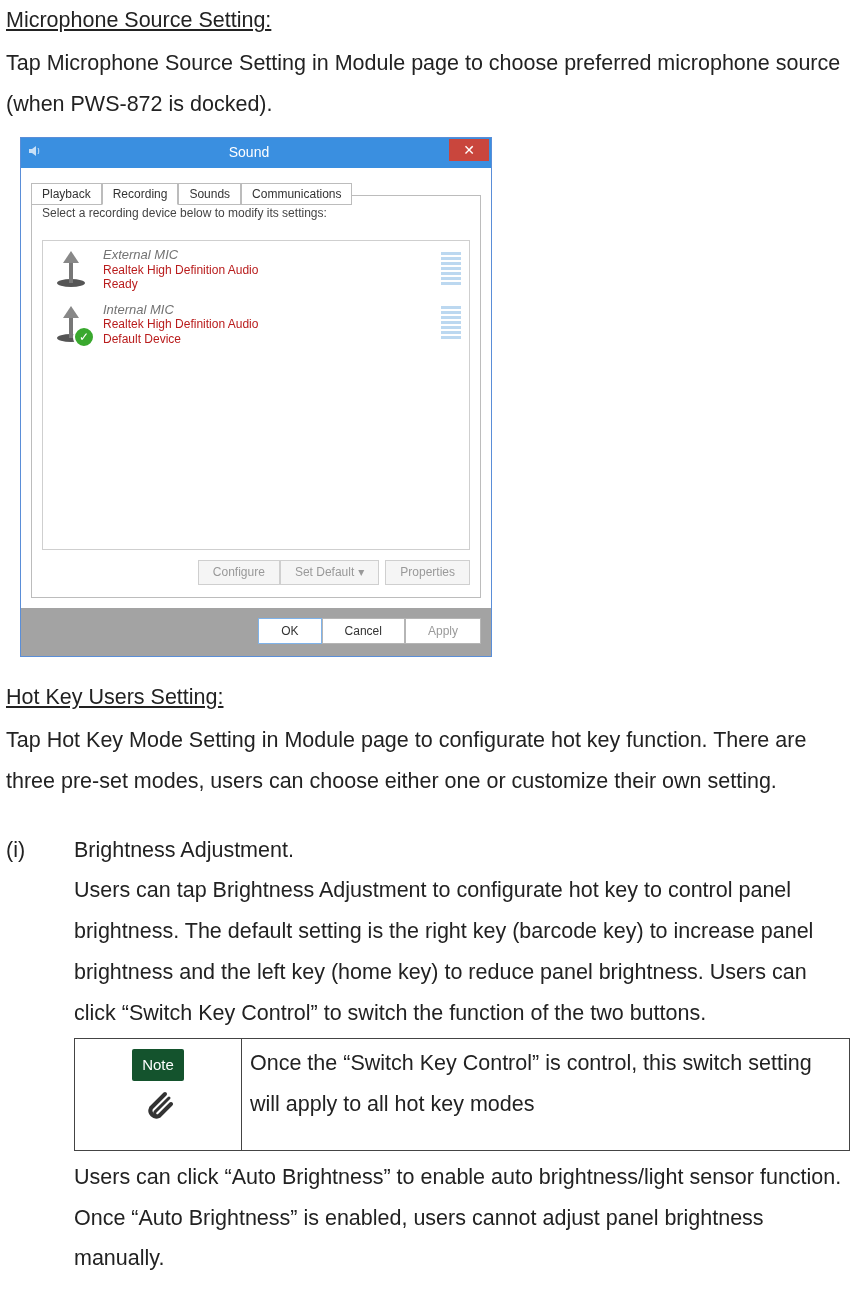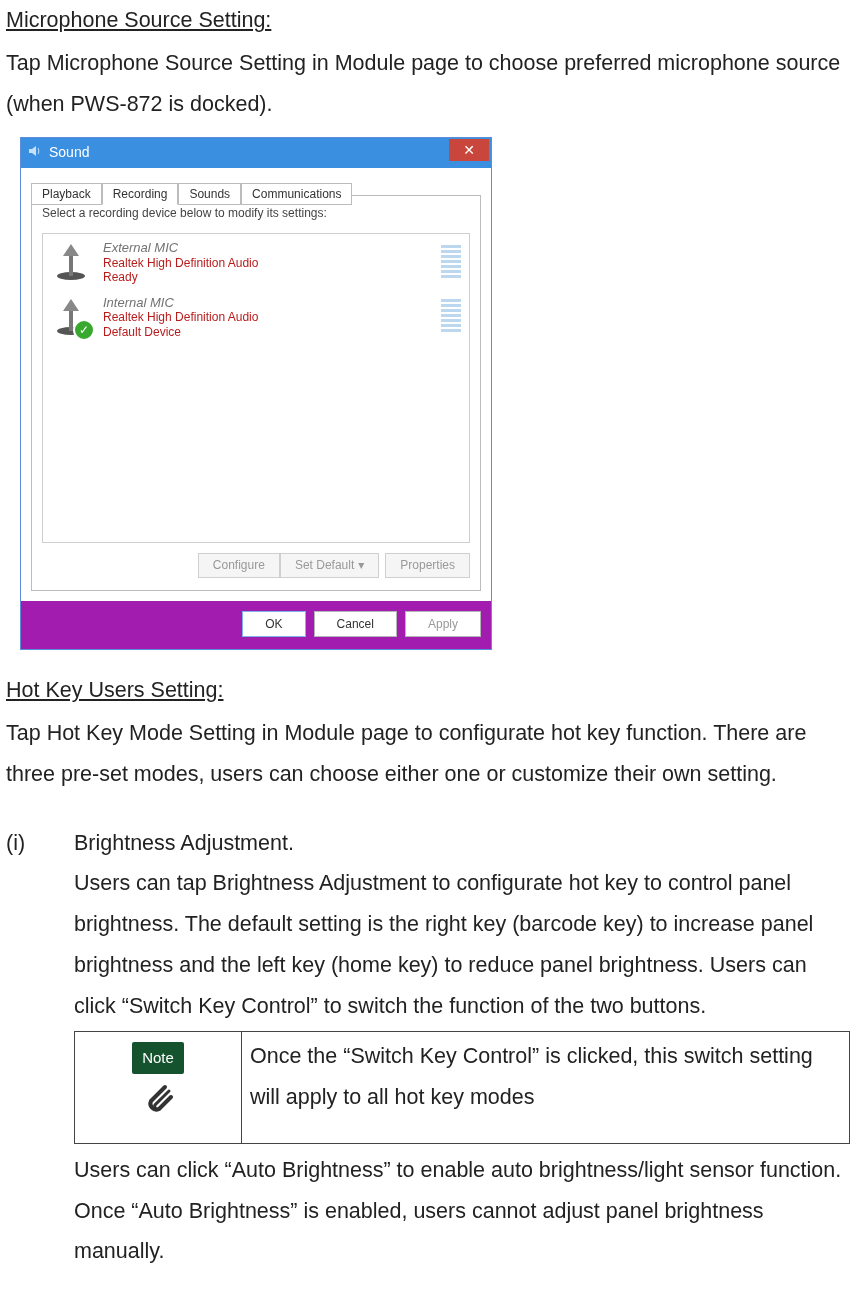--- a/index.html
+++ b/index.html
@@ -73,20 +73,21 @@
   .dlg-title {
     background: #3a8fe0;
     color: #fff;
     height: 30px;
     display: flex;
     align-items: center;
     position: relative;
   }
   .dlg-title-text {
     flex: 1;
+    text-align: center;
     font-size: 14px;
   }
   .dlg-title-icon {
     width: 28px; text-align:center; opacity:.9;
   }
   .dlg-close {
     width: 40px;
     height: 22px;
     background: #c9463d;
     color: #fff;
@@ -115,21 +116,21 @@
   }
   .tab.active {
     border-bottom: 1px solid #fff;
     z-index: 2;
   }
   .tab-panel {
     border: 1px solid #bcbcbc;
     padding: 10px 10px 12px 10px;
     background: #fff;
   }
-  .hint { color: #444; margin-bottom: 13px; }
+  .hint { color: #444; margin-bottom: 20px; }
   .dev-list {
     border: 1px solid #cfcfcf;
     height: 300px;
     padding: 4px 2px;
     background: #fff;
   }
   .dev-item {
     display: flex;
     align-items: flex-start;
     padding: 2px 6px 8px 4px;
@@ -167,23 +168,22 @@
     border: 1px solid #cfcfcf;
     background: #f5f5f5;
     color: #999;
     padding: 4px 14px;
     font-size: 12px;
   }
   .wbtn .dd { margin-left: 4px; color:#999; }
   .dlg-footer {
     display:flex;
     justify-content:flex-end;
-    gap: 8px;
     padding: 10px 10px 12px 10px;
-    background: #a21caf;
+    background: #a3a3a3;
   }
   .fbtn {
     border: 1px solid #b5b5b5;
     background: #fff;
     padding: 5px 22px;
     font-size: 12px;
     color: #333;
   }
   .fbtn.disabled { color:#9a9a9a; }
   .fbtn.primary { border-color:#7fb3ea; }
@@ -293,21 +293,21 @@
       <table class="note-table">
         <tbody>
             <tr>
           <td class="note-cell-icon">
             <div class="note-badge">Note</div>
             <svg class="clip-svg" width="46" height="46" viewBox="0 0 46 46">
               <path d="M30 10 L16 24 a6 6 0 0 0 8 8 L36 20" fill="none" stroke="#333" stroke-width="4" stroke-linecap="round"></path>
               <path d="M34 14 L20 28 a3 3 0 0 0 4 4 L36 20" fill="none" stroke="#333" stroke-width="3" stroke-linecap="round"></path>
             </svg>
           </td>
-          <td>Once the “Switch Key Control” is clicked, this switch setting will apply to all hot key modes</td>
+          <td>Once the “Switch Key Control” is control, this switch setting will apply to all hot key modes</td>
         </tr>
       </tbody>
         </table>
 
       <div>Users can click “Auto Brightness” to enable auto brightness/light sensor function. Once “Auto Brightness” is enabled, users cannot adjust panel brightness manually.</div>
     </div>
   </div>
 </div>
 
 </body></html>

